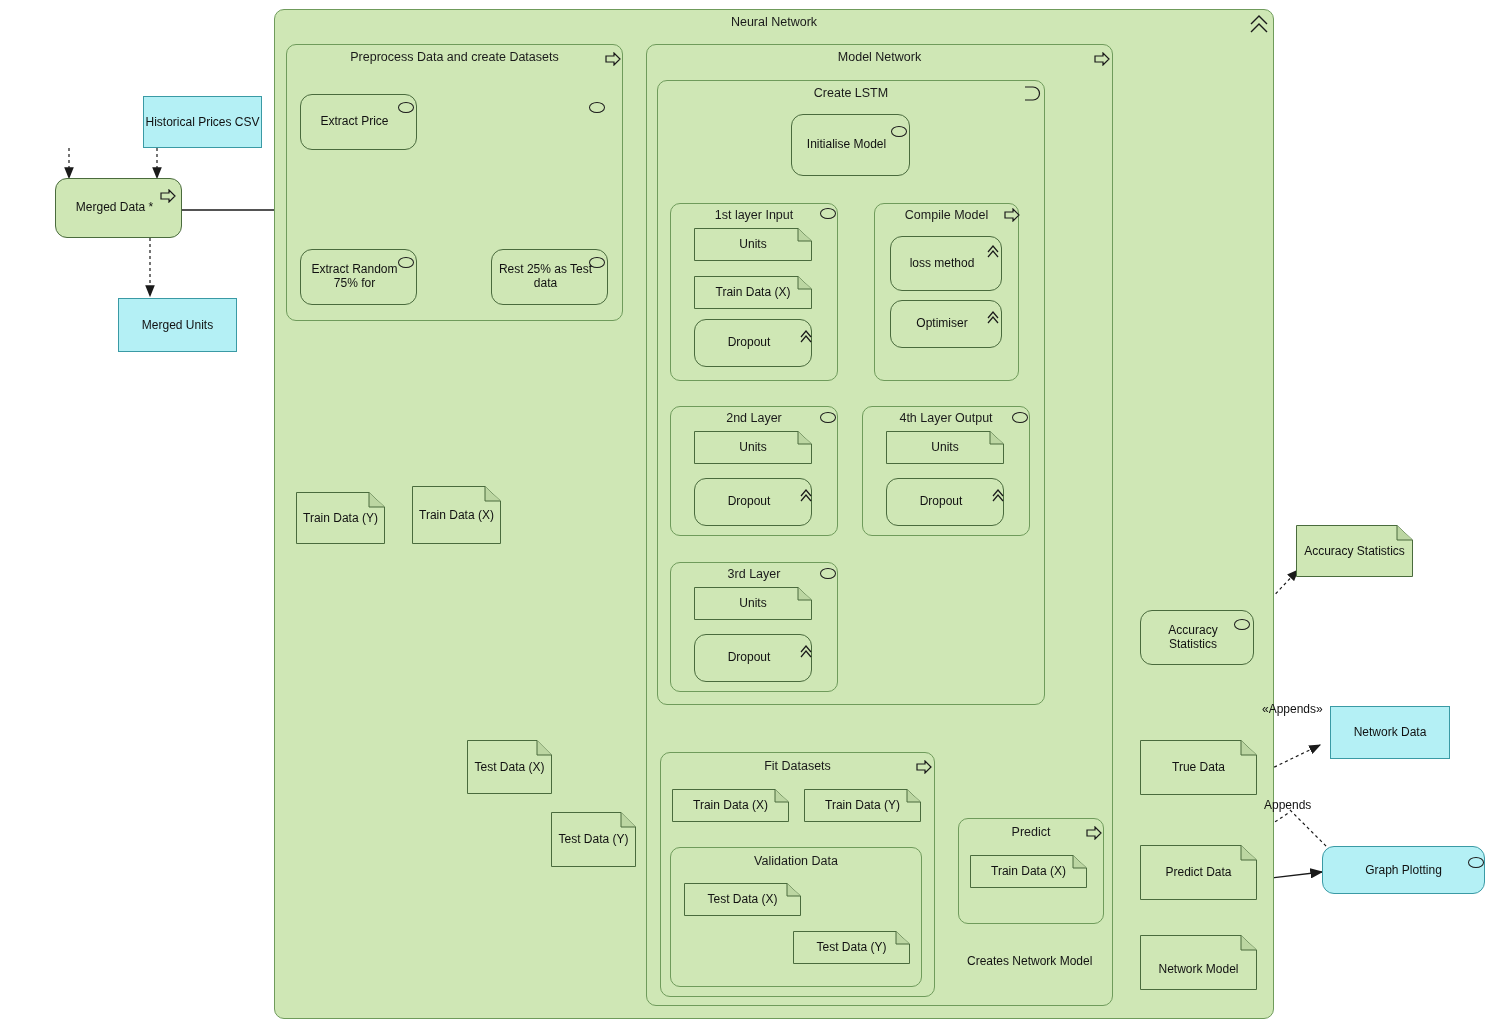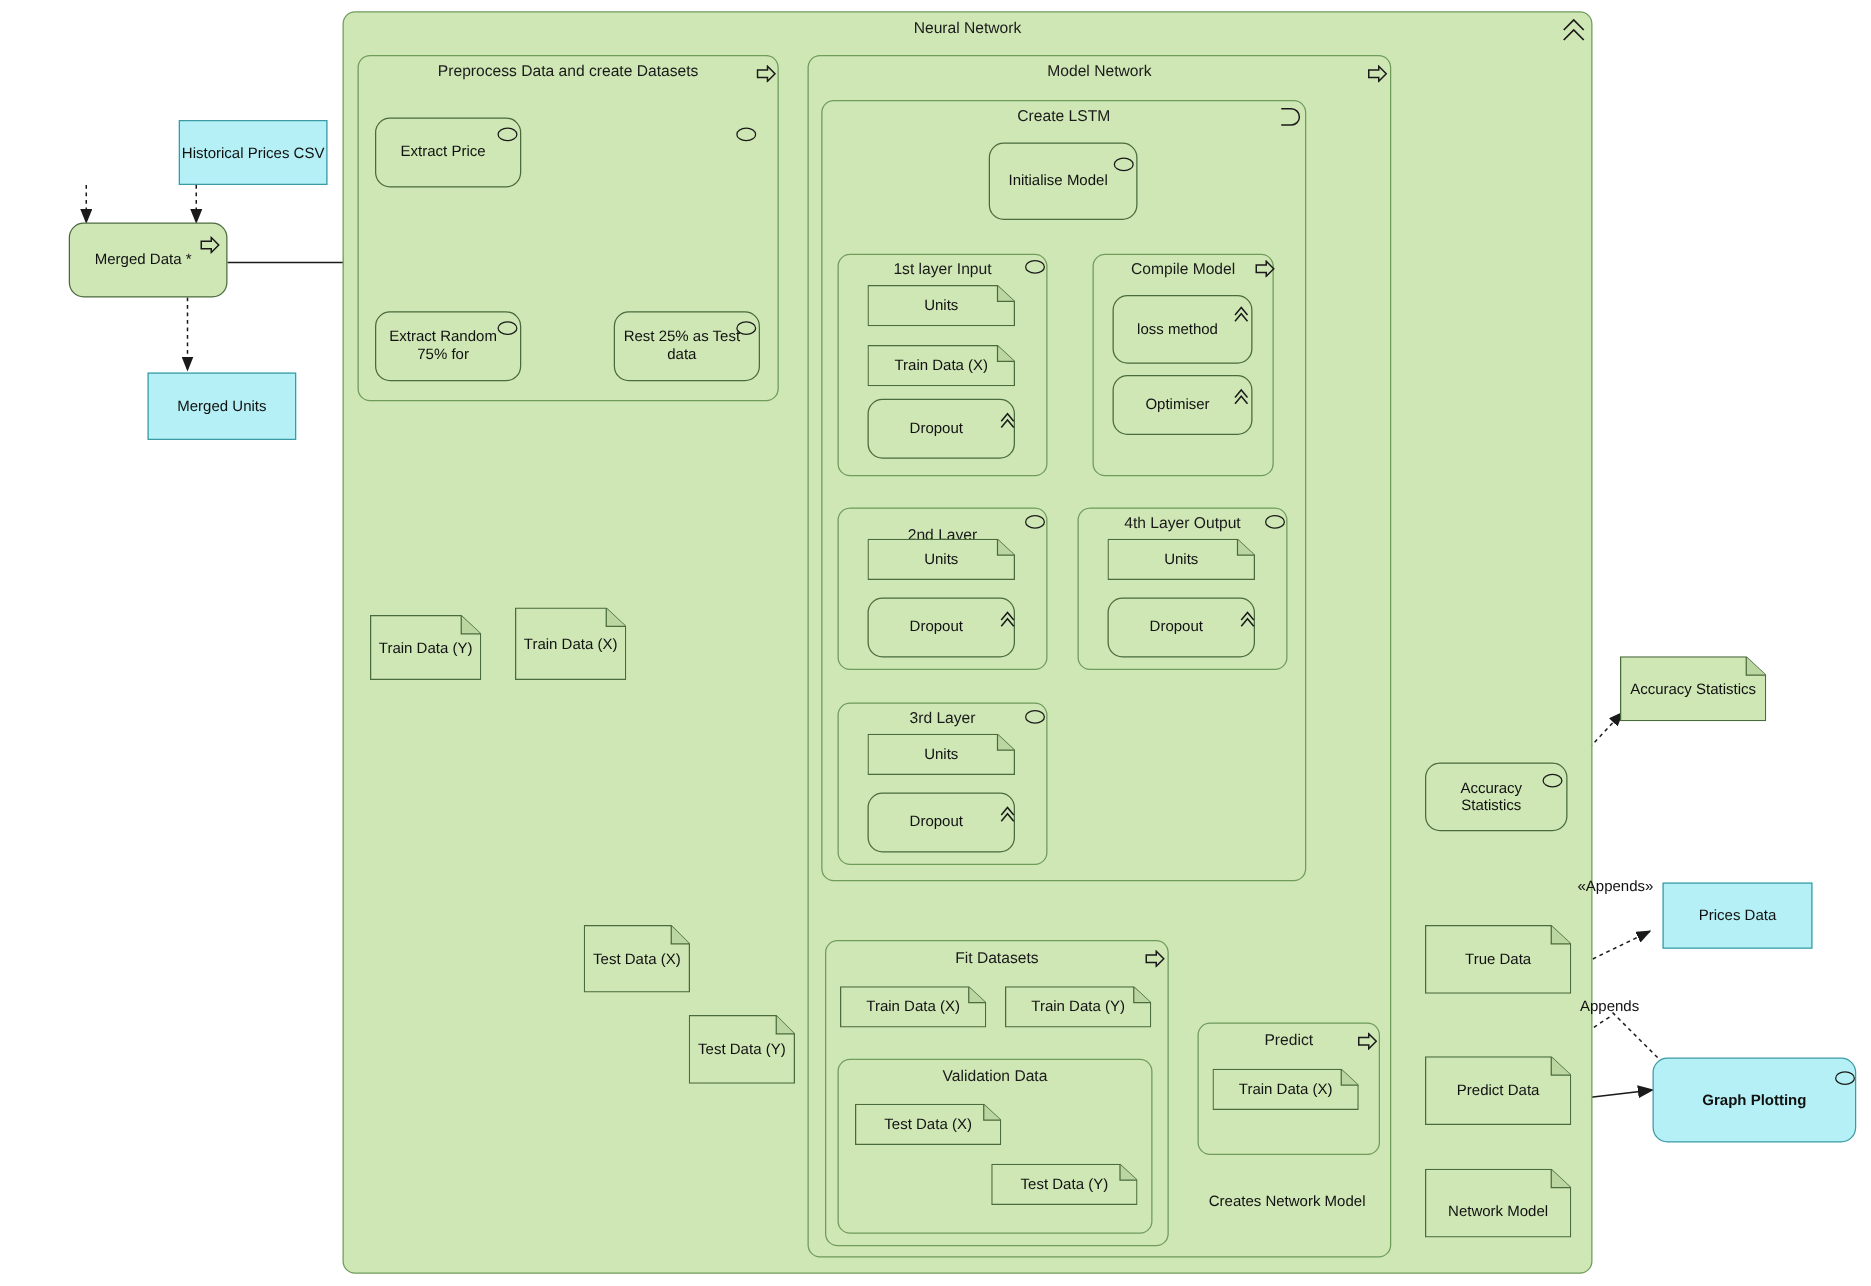--- a/index.html
+++ b/index.html
@@ -242,21 +242,21 @@
   </svg>
 
   <div class="node act" style="left:890px;top:300px;width:112px;height:48px;">
     <span>Optimiser</span>
   </div>
   <svg class="icon" style="left:986px;top:309px;width:14px;height:16px;">
     <path d="M2,9 L7,3 L12,9 M2,14 L7,8 L12,14" fill="none" stroke="#1a1a1a" stroke-width="1.2"></path>
   </svg>
 
   <div class="node pkg" style="left:670px;top:406px;width:168px;height:130px;">
-    <div class="grp-title" style="top:14px;">2nd Layer</div>
+    <div class="grp-title" style="top:4px;">2nd Layer</div>
   </div>
   <div class="oval icon" style="left:820px;top:412px;"></div>
 
   <div class="note" style="left:694px;top:431px;width:118px;height:33px;">
     <svg class="body" viewBox="0 0 118 33" preserveAspectRatio="none">
       <path d="M0.5,0.5 H104 L117.5,13 V32.5 H0.5 Z" fill="#cfe7b5" stroke="#4a6b3d"></path>
       <path d="M104,0.5 V13 H117.5" fill="#bcd6a2" stroke="#4a6b3d"></path>
     </svg>
     <span>Units</span>
   </div>
@@ -397,24 +397,24 @@
 
   <div class="note" style="left:1140px;top:935px;width:117px;height:69px;">
     <svg class="body" viewBox="0 0 117 55" preserveAspectRatio="none">
       <path d="M0.5,0.5 H101 L116.5,15 V54.5 H0.5 Z" fill="#cfe7b5" stroke="#4a6b3d"></path>
       <path d="M101,0.5 V15 H116.5" fill="#bcd6a2" stroke="#4a6b3d"></path>
     </svg>
     <span>Network Model</span>
   </div>
 
   <div class="node cyan" style="left:1330px;top:706px;width:120px;height:53px;">
-    <span>Prices Data</span>
-  </div>
-
-  <div class="node cyan rounded" style="left:1322px;top:846px;width:163px;height:68px;font-weight:bold;">
+    <span>Network Data</span>
+  </div>
+
+  <div class="node cyan rounded" style="left:1322px;top:846px;width:163px;height:48px;">
     <span>Graph Plotting</span>
   </div>
   <div class="oval icon" style="left:1468px;top:857px;"></div>
 
   <div class="lbl" style="left:1262px;top:702px;">«Appends»</div>
   <div class="lbl" style="left:1264px;top:798px;">Appends</div>
   <div class="lbl" style="left:967px;top:954px;">Creates Network Model</div>
 
 </div>
 

